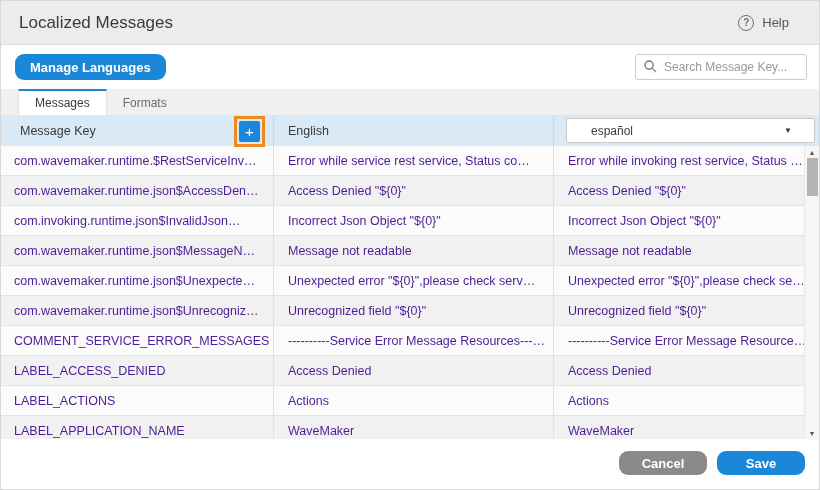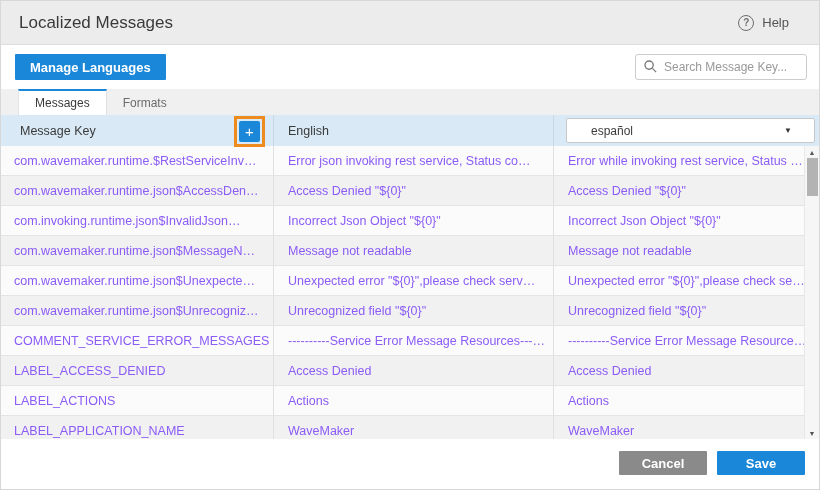--- a/index.html
+++ b/index.html
@@ -17,21 +17,21 @@
   .dialog{width:820px;height:490px;background:#fff;border:1px solid #d8d8d8;display:flex;flex-direction:column;}
 
   
   .titlebar{height:44px;background:#ececec;border-bottom:1px solid #dedede;display:flex;align-items:center;justify-content:space-between;padding:0 30px 0 18px;flex:0 0 auto;}
   .title{font-size:17px;font-weight:500;color:#3a3a3a;}
   .help{display:flex;align-items:center;gap:8px;color:#555;font-size:13px;cursor:pointer;}
   .help-icon{width:16px;height:16px;border:1.4px solid #6f6f6f;border-radius:50%;color:#6f6f6f;font-size:10px;font-weight:bold;display:flex;align-items:center;justify-content:center;}
 
   
   .toolbar{height:44px;background:#fff;display:flex;align-items:center;justify-content:space-between;padding:0 12px 0 14px;flex:0 0 auto;}
-  .btn{border:none;border-radius:1px;color:#fff;font-size:13px;font-weight:bold;cursor:pointer;font-family:inherit;}
+  .btn{border:none;border-radius:9px;color:#fff;font-size:13px;font-weight:bold;cursor:pointer;font-family:inherit;}
   .btn-manage{background:var(--accent);height:26px;padding:0 15px;}
   .search-box{position:relative;width:172px;height:26px;}
   .search-box input{width:100%;height:100%;border:1px solid #ccc;border-radius:3px;padding:0 8px 0 28px;font-size:12px;font-family:inherit;color:#444;outline:none;}
   .search-box input::placeholder{color:#999;}
   .search-icon{position:absolute;left:8px;top:5px;width:15px;height:15px;}
 
   
   .tabbar{height:26px;background:#f0f0f0;display:flex;align-items:stretch;padding-left:17px;flex:0 0 auto;}
   .tab{display:flex;align-items:center;padding:0 16px;font-size:12px;color:#6b6b6b;cursor:pointer;border-top:2px solid transparent;}
   .tab.active{background:#fff;color:#3a3a3a;border-top:2px solid var(--accent);border-left:1px solid #e2e2e2;border-right:1px solid #e2e2e2;}
@@ -43,21 +43,21 @@
   .th-key{width:273px;padding-left:19px;position:relative;}
   .th-en{width:280px;padding-left:14px;}
   .th-lang{flex:1;border-right:none;}
   .hl-box{position:absolute;right:8px;top:1px;border:3px solid var(--orange);padding:2px;background:transparent;}
   .btn-add{width:21px;height:21px;background:var(--accent);color:#fff;border:none;border-radius:2px;font-size:15px;line-height:19px;cursor:pointer;display:block;}
   .lang-select{margin:0 4px 0 12px;flex:1;height:25px;background:#fff;border:1px solid #c9c9c9;border-radius:2px;display:flex;align-items:center;justify-content:space-between;padding:0 22px 0 24px;font-size:12px;color:#3c3c3c;cursor:pointer;}
   .lang-arrow{font-size:8px;color:#333;}
 
   .tbody-wrap{height:293px;display:flex;overflow:hidden;}
   .tbody{flex:1;overflow:hidden;}
-  .tr{height:30px;display:flex;align-items:stretch;border-bottom:1px solid #e4e4e4;background:#fbfbfb;font-size:12.5px;color:#8b5cf6;}
+  .tr{height:30px;display:flex;align-items:stretch;border-bottom:1px solid #e4e4e4;background:#fbfbfb;font-size:12.5px;color:#4c1d95;}
   .tr:nth-child(even){background:#f1f1f1;}
   .td{display:flex;align-items:center;border-right:1px solid #e0e0e0;white-space:nowrap;overflow:hidden;}
   .td-key{width:273px;padding-left:13px;}
   .td-en{width:280px;padding-left:14px;}
   .td-es{flex:1;border-right:none;padding-left:14px;}
 
   
   .scrollbar{width:15px;background:#f6f6f6;border-left:1px solid #e8e8e8;display:flex;flex-direction:column;align-items:center;flex:0 0 auto;}
   .sb-arrow{height:12px;font-size:7px;color:#555;display:flex;align-items:center;justify-content:center;cursor:pointer;width:100%;}
   .sb-track{flex:1;width:100%;position:relative;}
@@ -111,21 +111,21 @@
           <span>español</span>
           <span class="lang-arrow">▼</span>
         </div>
       </div>
     </div>
 
     <div class="tbody-wrap">
       <div class="tbody" id="tbody">
   <div class="tr">
     <div class="td td-key">com.wavemaker.runtime.$RestServiceInv…</div>
-    <div class="td td-en">Error json invoking rest service, Status co…</div>
+    <div class="td td-en">Error while service rest service, Status co…</div>
     <div class="td td-es">Error while invoking rest service, Status …</div>
   </div>
 
   <div class="tr">
     <div class="td td-key">com.wavemaker.runtime.json$AccessDen…</div>
     <div class="td td-en">Access Denied "${0}"</div>
     <div class="td td-es">Access Denied "${0}"</div>
   </div>
 
   <div class="tr">

